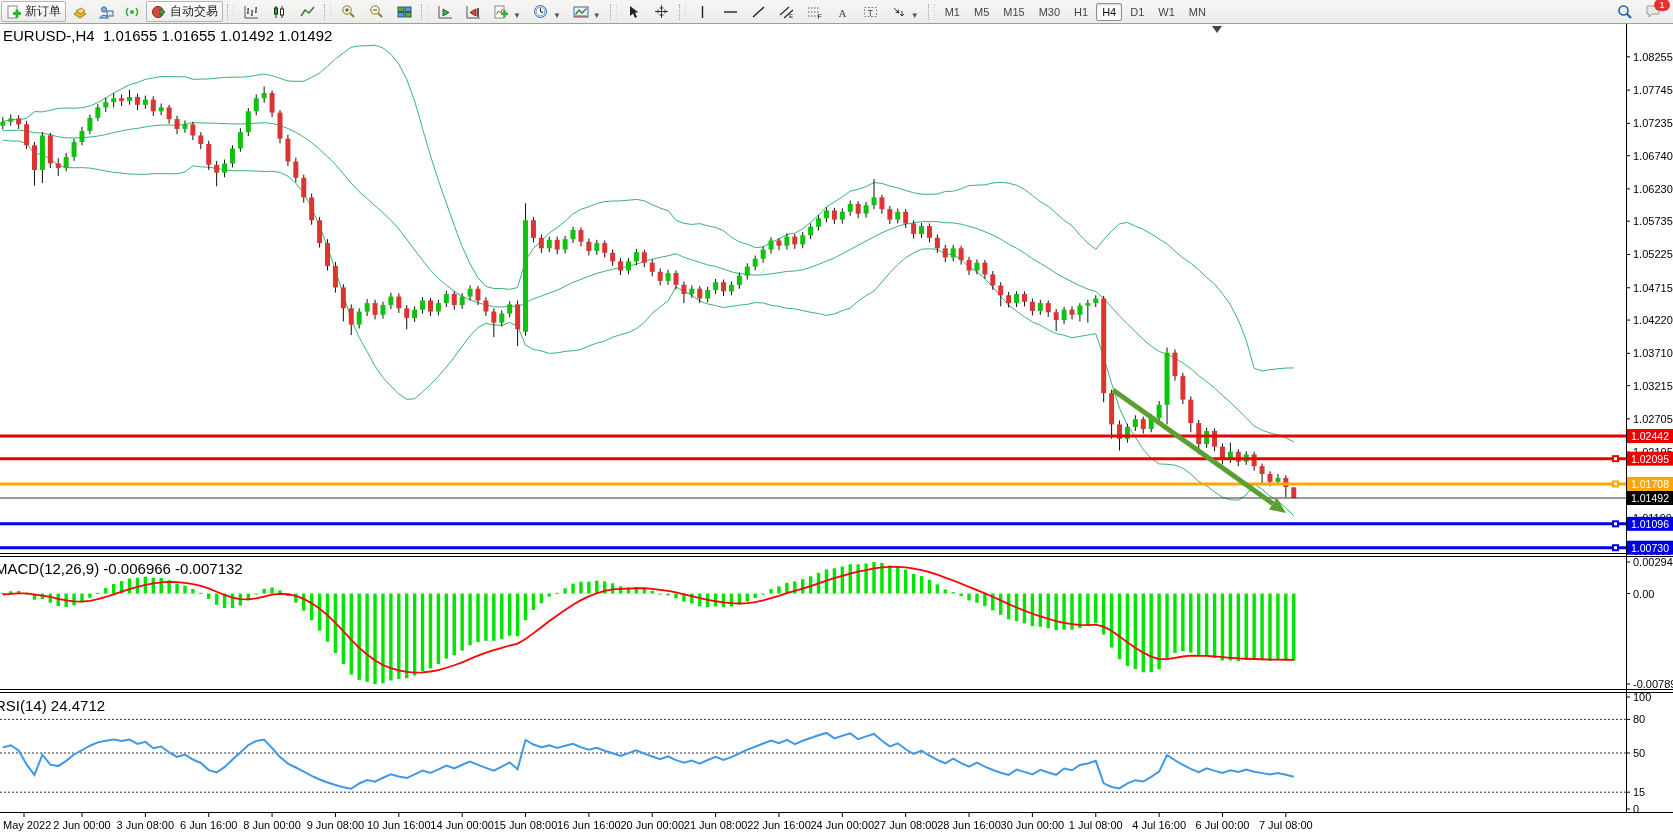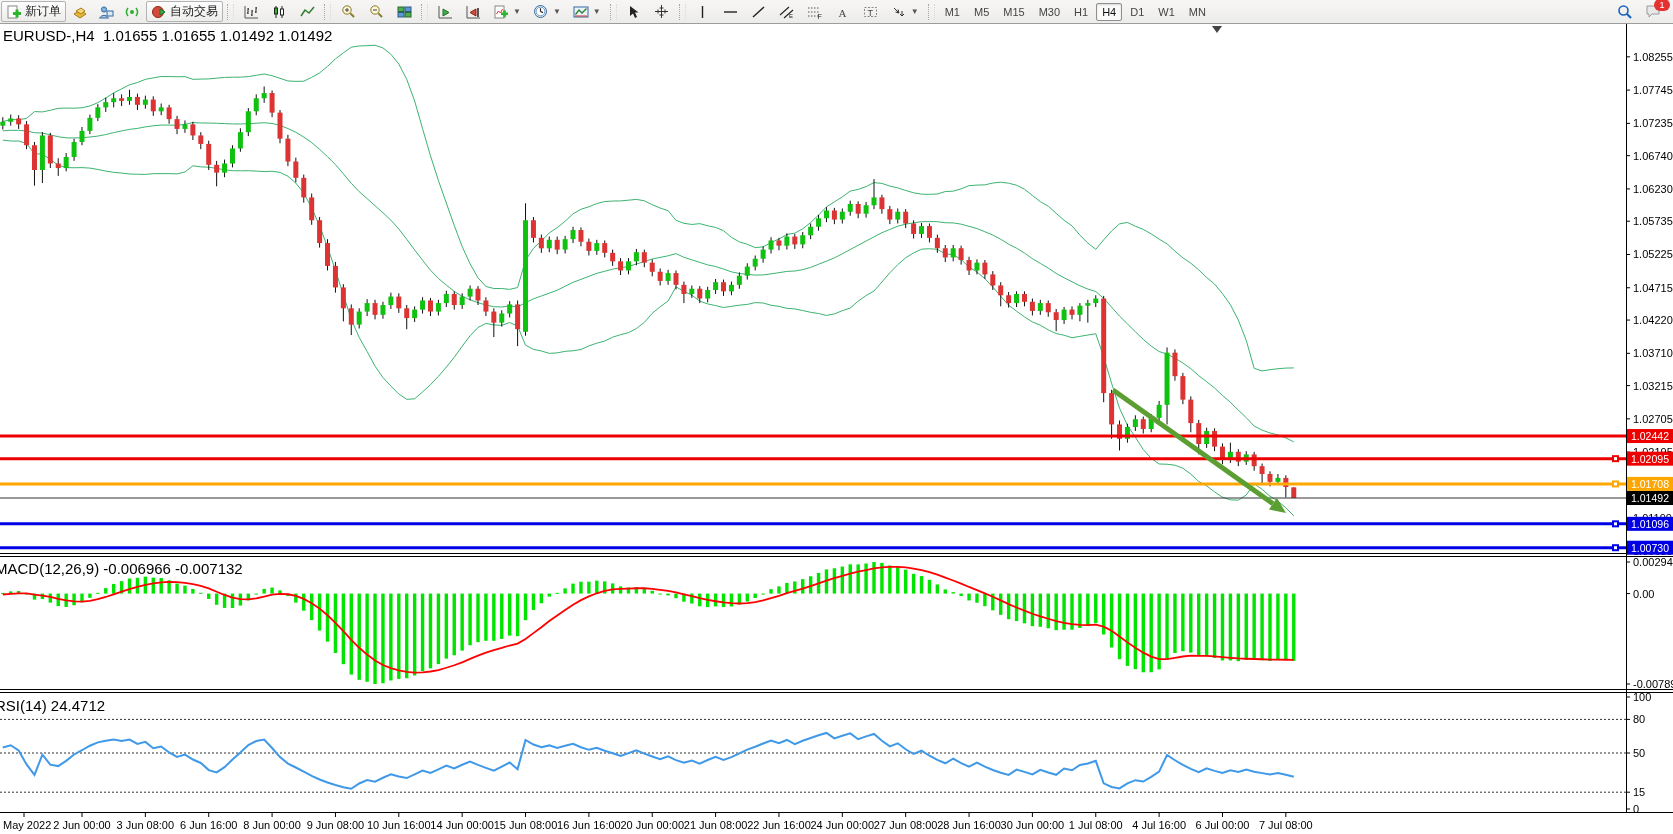--- a/index.html
+++ b/index.html
@@ -4,21 +4,21 @@
 <style>
   html,body{margin:0;padding:0;background:#fff;}
   body{width:1673px;height:834px;position:relative;overflow:hidden;
        font-family:"Liberation Sans",sans-serif;-webkit-font-smoothing:antialiased;}
   
   .toolbar{position:absolute;left:0;top:0;width:1673px;height:23px;
     background:linear-gradient(#f7f6f4,#ececea);border-bottom:1px solid #9d9d9d;
     display:flex;align-items:center;font-size:12px;color:#222;z-index:5;}
   .tb-group{display:flex;align-items:center;height:100%;}
   .tb-sep{width:5px;height:16px;margin:0 3px;border-left:1px dotted #a5a5a5;border-right:1px dotted #d8d8d8;}
-  .tb-btn{display:flex;align-items:center;gap:3px;padding:1px 4px;margin:0 1px;border:1px solid transparent;border-radius:2px;}
+  .tb-btn{display:flex;align-items:flex-end;gap:3px;padding:1px 4px;margin:0 1px;border:1px solid transparent;border-radius:2px;}
   .tb-btn.framed{border:1px solid #b3b3b3;background:linear-gradient(#fdfdfd,#ededeb);}
   .tb-ico{width:16px;height:16px;display:inline-flex;align-items:center;justify-content:center;}
   .tb-ico svg{display:block;}
   .tf-btn{padding:2px 5px;margin:12px 1px;color:#444;font-size:11px;border:1px solid transparent;border-radius:2px;}
   .tf-btn.active{border:1px solid #8f8f8f;background:#fbfbfb;box-shadow:inset 0 1px 2px rgba(0,0,0,.15);color:#111;text-align:center;}
   .tb-spring{flex:1;}
   .caret{font-size:8px;color:#555;margin-left:1px;}
   .badge{position:absolute;top:-4px;right:-5px;background:#e53230;color:#fff;border-radius:8px;
     min-width:12px;height:12px;font-size:9px;line-height:12px;text-align:center;padding:0 2px;}
   

